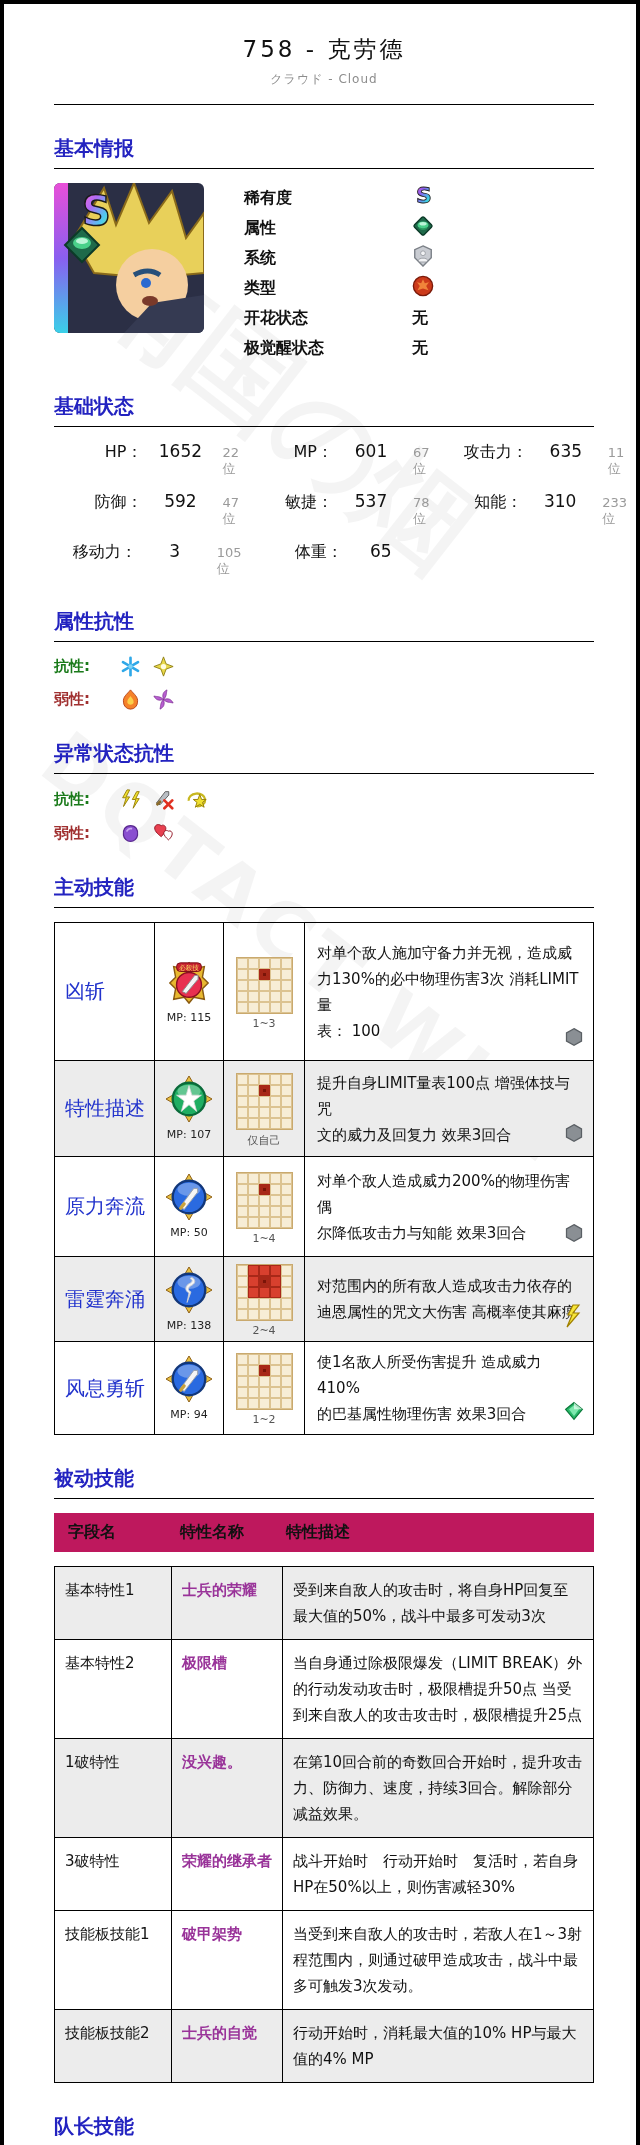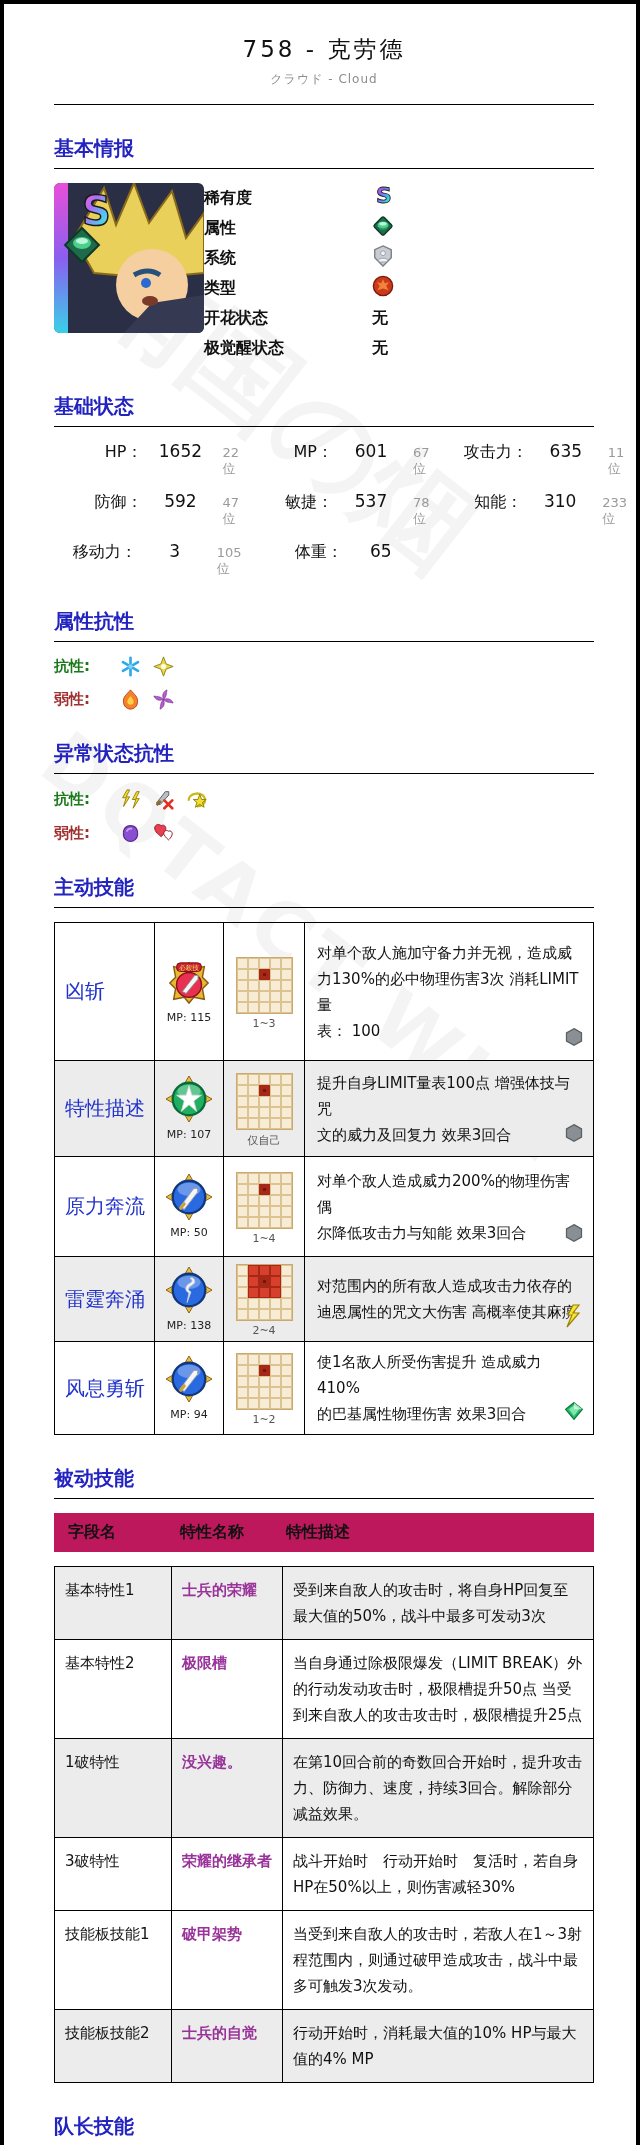--- a/index.html
+++ b/index.html
@@ -14,21 +14,21 @@
   .wm2{font-size:78px;top:900px;left:-20px;transform:rotate(38deg);letter-spacing:6px;}
   .content{position:relative;z-index:1;padding:22px 42px 26px 50px;}
   .title{text-align:center;font-size:23px;letter-spacing:3px;margin:8px 0 6px;font-weight:normal;}
   .subtitle{text-align:center;font-size:12px;color:#8d8d8d;letter-spacing:1px;margin-bottom:16px;}
   .toprule{border:none;border-top:1.5px solid #000;margin:0;}
   h2.sec{color:#2323c0;font-size:20px;font-weight:bold;margin:30px 0 14px;
     border-bottom:1.5px solid #000;padding-bottom:6px;}
   
   .binfo{display:flex;margin-top:6px;}
   .portrait{width:150px;height:150px;border-radius:6px;overflow:hidden;flex:0 0 150px;}
-  .binfo-rows{flex:1;padding-top:0;}
+  .binfo-rows{flex:1;padding-left:40px;padding-top:0;}
   .brow{display:flex;align-items:center;height:30px;}
   .brow .lbl{width:168px;font-weight:bold;font-size:16px;}
   .brow .val{font-weight:bold;font-size:16px;}
   .icon{display:inline-flex;align-items:center;}
   .icon svg{display:block;}
   
   .stats{display:grid;grid-template-columns:1fr 1fr 1fr;row-gap:13px;}
   .stat{display:flex;align-items:baseline;}
   .stat .lbl{width:92px;text-align:right;font-size:16px;}
   .stat .num{min-width:52px;padding-left:12px;font-size:17px;text-align:center;}

